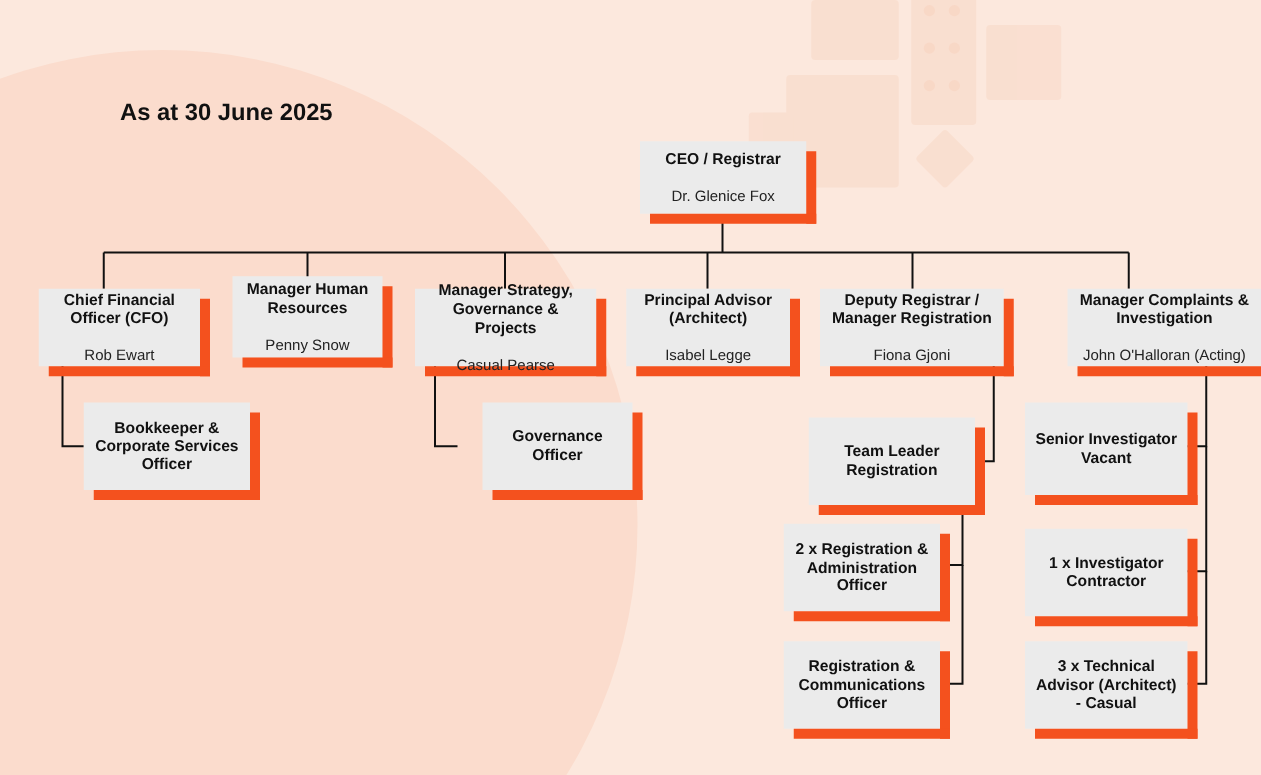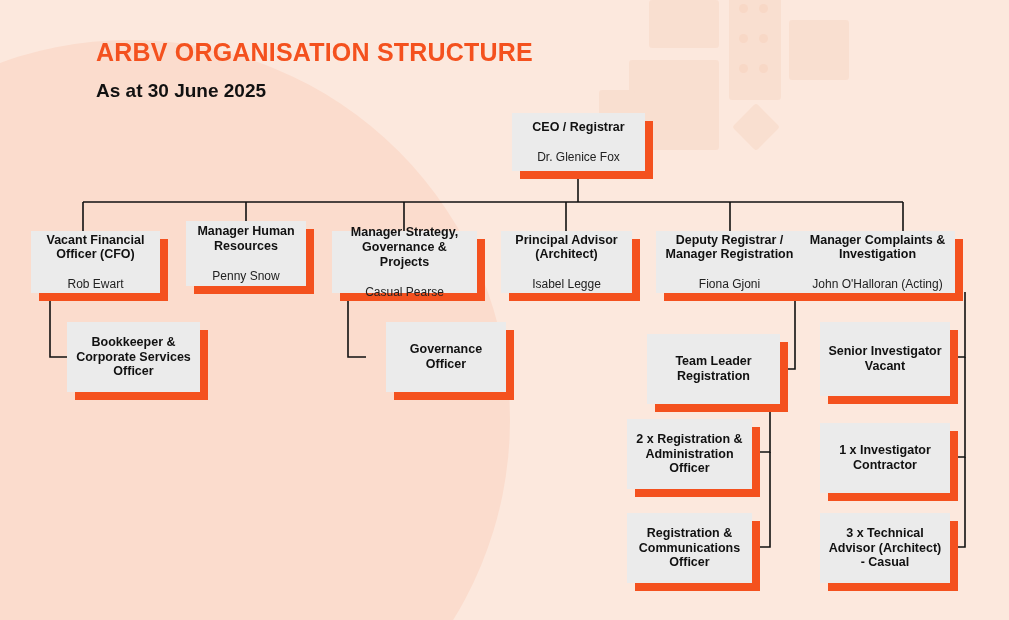--- a/index.html
+++ b/index.html
@@ -166,30 +166,29 @@
       <path d="M 770 410 L 770 452 L 752 452"></path>
 
       <path d="M 770 452 L 770 547 L 752 547"></path>
 
       <path d="M 965 292 L 965 357 L 950 357"></path>
       <path d="M 965 357 L 965 457 L 950 457"></path>
       <path d="M 965 457 L 965 547 L 950 547"></path>
     </g>
   </svg>
 
-  <div class="title">ARBV ORGANISATION STRUCTURE</div>
   <div class="subtitle">As at 30 June 2025</div>
 
   <div class="node" style="left:512px;top:113px;width:133px;height:58px;">
     <div class="role">CEO / Registrar</div>
     <div class="person">Dr. Glenice Fox</div>
   </div>
 
   <div class="node" style="left:31px;top:231px;width:129px;height:62px;">
-    <div class="role">Vacant Financial Officer (CFO)</div>
+    <div class="role">Chief Financial Officer (CFO)</div>
     <div class="person">Rob Ewart</div>
   </div>
 
   <div class="node" style="left:186px;top:221px;width:120px;height:65px;">
     <div class="role">Manager Human Resources</div>
     <div class="person">Penny Snow</div>
   </div>
 
   <div class="node" style="left:332px;top:231px;width:145px;height:62px;">
     <div class="role">Manager Strategy, Governance &amp; Projects</div>
@@ -199,21 +198,21 @@
   <div class="node" style="left:501px;top:231px;width:131px;height:62px;">
     <div class="role">Principal Advisor (Architect)</div>
     <div class="person">Isabel Legge</div>
   </div>
 
   <div class="node" style="left:656px;top:231px;width:147px;height:62px;">
     <div class="role">Deputy Registrar / Manager Registration</div>
     <div class="person">Fiona Gjoni</div>
   </div>
 
-  <div class="node" style="left:800px;top:231px;width:155px;height:62px;">
+  <div class="node" style="left:854px;top:231px;width:155px;height:62px;">
     <div class="role">Manager Complaints &amp; Investigation</div>
     <div class="person">John O'Halloran (Acting)</div>
   </div>
 
   <div class="node" style="left:67px;top:322px;width:133px;height:70px;">
     <div class="role">Bookkeeper &amp; Corporate Services Officer</div>
   </div>
 
   <div class="node" style="left:366px;top:322px;width:120px;height:70px;margin-left:20px;">
     <div class="role">Governance  Officer</div>

